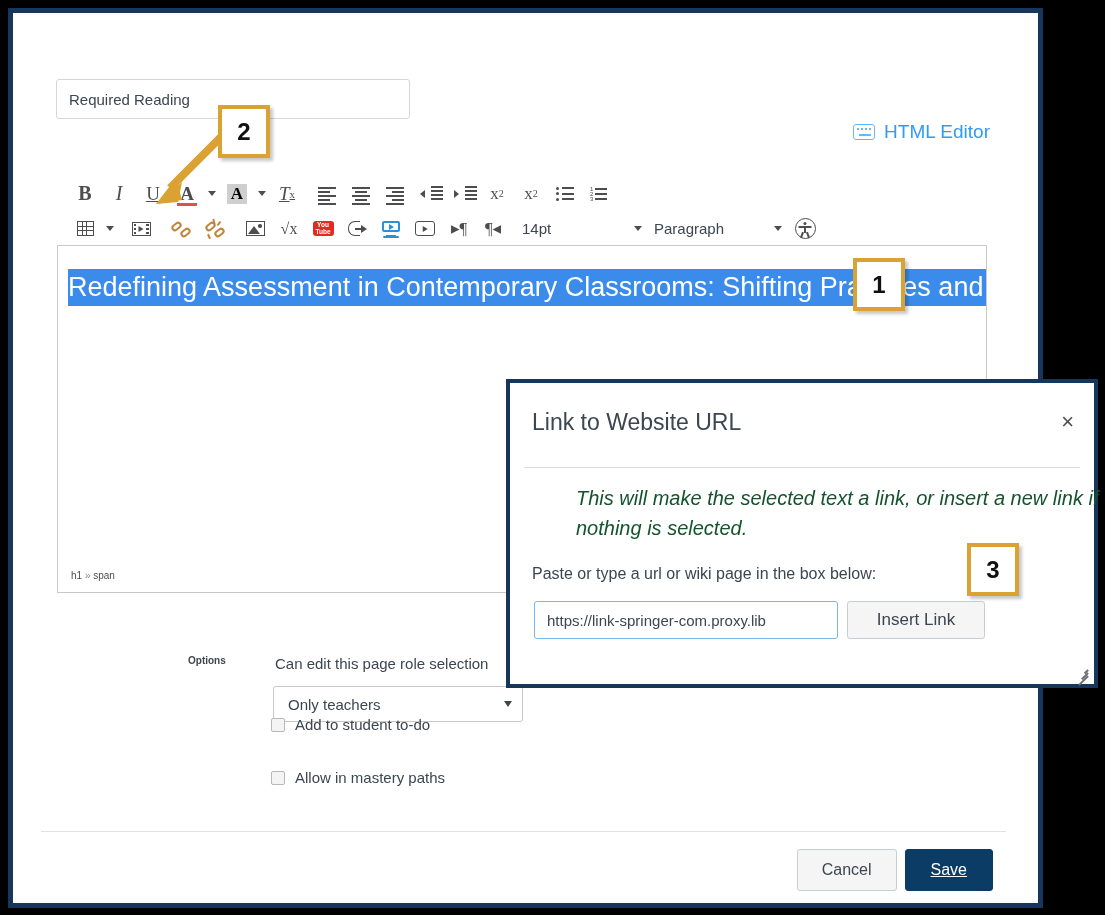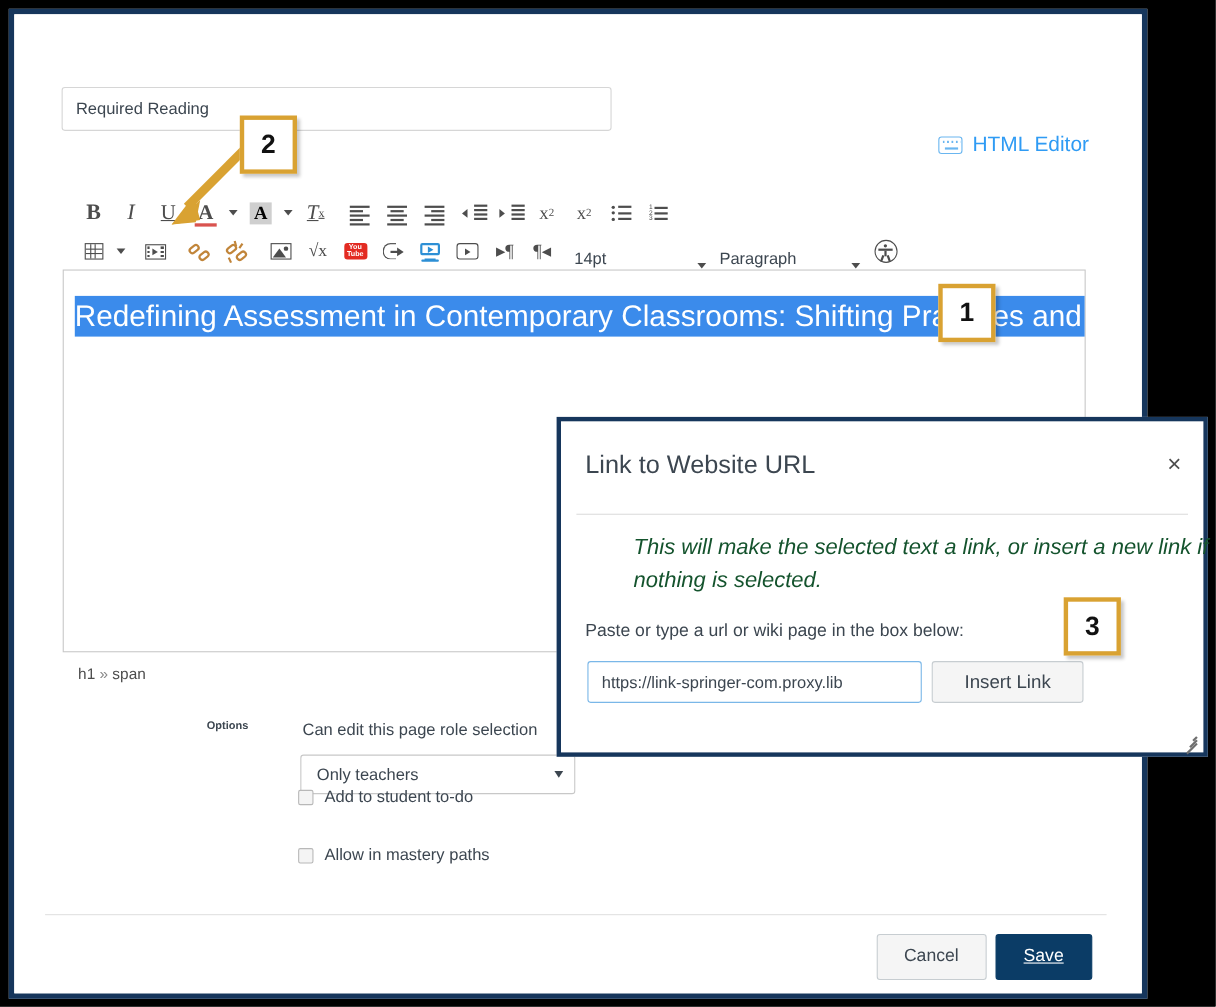--- a/index.html
+++ b/index.html
@@ -26,21 +26,21 @@
   #page-white {
     position: absolute;
     inset: 0;
     background: #ffffff;
   }
 
   
   .title-input {
     position: absolute;
     left: 43px; top: 66px;
-    width: 500px; height: 40px;
+    width: 354px; height: 40px;
     border: 1px solid #d6d6d6;
     border-radius: 3px;
     background: #fff;
     font-family: "Liberation Sans", sans-serif;
     font-size: 15px;
     color: #3c4650;
     padding: 0 12px;
     outline: none;
   }
 
@@ -210,21 +210,21 @@
   .record-ico .ft{position:absolute;left:2px;bottom:-1px;width:16px;height:2px;background:#2d8fd5;border-radius:1px}
 
   .vid2-ico{width:20px;height:15px;border:1.8px solid #4d4d4d;border-radius:3px;position:relative;background:#fff}
   .vid2-ico::after{content:"";position:absolute;left:50%;top:50%;transform:translate(-45%,-50%);
     width:0;height:0;border-top:3.5px solid transparent;border-bottom:3.5px solid transparent;border-left:5.5px solid #4d4d4d}
 
   .rtl-ico,.ltr-ico{font-family:"Liberation Serif",serif;font-size:17px;color:#4d4d4d;position:relative}
 
   .fontsize-sel, .paragraph-sel {
     height: 30px;
-    display: flex; align-items: flex-end;
+    display: flex; align-items: center;
     justify-content: space-between;
     font-size: 15px; color: #3c4650;
     cursor: pointer;
     padding: 0 6px;
     user-select: none;
   }
   .fontsize-sel { width: 132px; }
   .paragraph-sel { width: 140px; }
 
   .a11y-ico{width:21px;height:21px;border:1.7px solid #4d4d4d;border-radius:50%;position:relative}
@@ -267,22 +267,22 @@
     font-family: "Liberation Sans", sans-serif;
     font-size: 27px;
     color: #ffffff;
     background: #3b8beb;
     white-space: nowrap;
     line-height: 1.28;
     padding: 1px 0;
   }
   .path-text {
     position: absolute;
-    left: 58px; top: 591px;
-    font-size: 14px;
+    left: 58px; top: 557px;
+    font-size: 10px;
     color: #4d4d4d;
   }
   .path-text .sep { color: #8a8a8a; }
 
   
   .options-label {
     position: absolute;
     left: 175px; top: 642px;
     font-size: 10px; font-weight: bold; color: #3c4650;
   }

